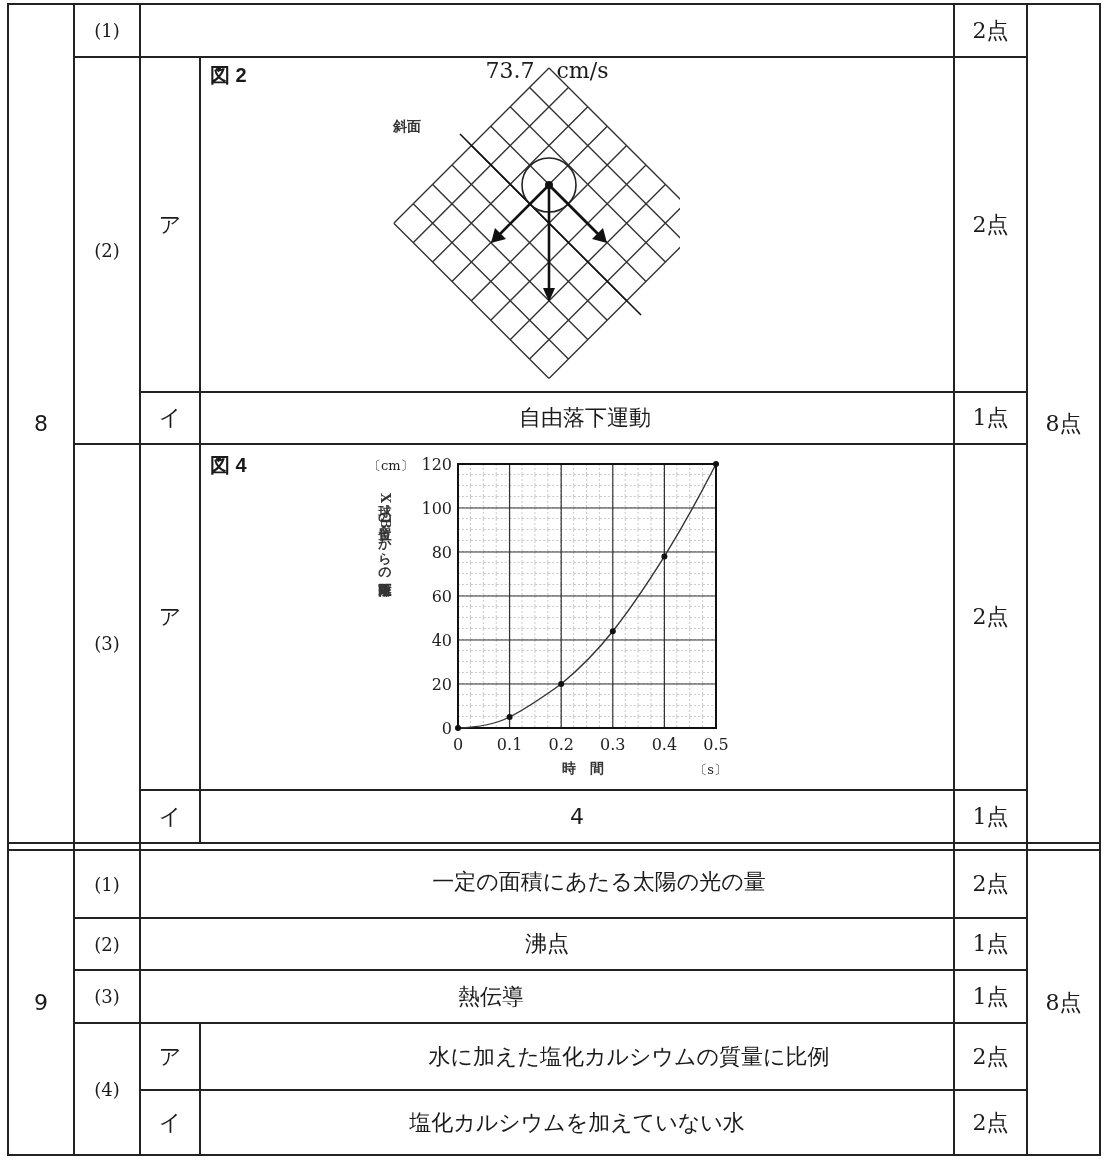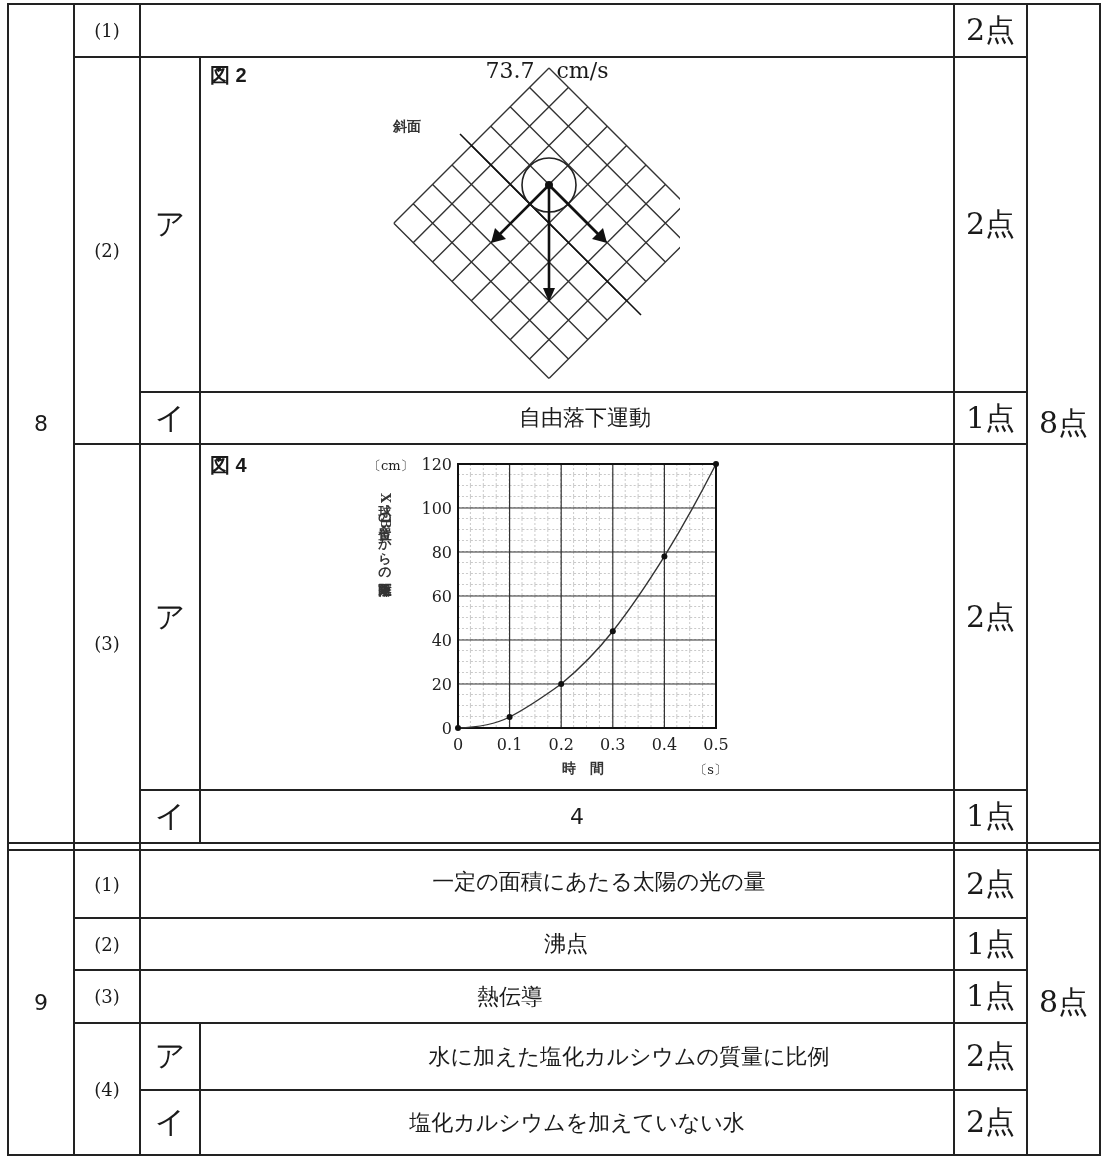--- a/index.html
+++ b/index.html
@@ -2,21 +2,21 @@
 <html><head>
 <meta charset="utf-8">
 <style>
   html, body { margin:0; padding:0; background:#ffffff; }
   body { width:1110px; height:1171px; position:relative; overflow:hidden;
          font-family:"DejaVu Serif","Liberation Serif",serif; color:#1a1a1a; }
   .ln { position:absolute; background:#222; }
   .h { height:2px; }
   .v { width:2px; }
   .cell { position:absolute; display:flex; align-items:center; justify-content:center;
-          font-size:30px; }
+          font-size:22px; }
   .num { font-family:"DejaVu Sans","Liberation Sans",sans-serif; font-size:22px; }
   .sub { font-size:18px; }
   .ans { font-size:22px; }
   .fig-label { position:absolute; font-family:Liberation Sans, sans-serif;
                font-size:20px; font-weight:bold; }
   svg text { font-family:"DejaVu Serif","Liberation Serif",serif; }
 </style>
 </head>
 <body>
 
@@ -155,25 +155,25 @@
 <div class="cell" style="left:955px;top:791px;width:71px;height:51px;">1点</div>
 
 <div class="cell num" style="left:9px;top:851px;width:64px;height:303px;">9</div>
 <div class="cell" style="left:1028px;top:851px;width:71px;height:303px;">8点</div>
 
 <div class="cell sub" style="left:75px;top:851px;width:64px;height:66px;">(1)</div>
 <div class="cell ans" style="left:141px;top:849px;width:916px;height:66px;">一定の面積にあたる太陽の光の量</div>
 <div class="cell" style="left:955px;top:851px;width:71px;height:66px;">2点</div>
 
 <div class="cell sub" style="left:75px;top:919px;width:64px;height:50px;">(2)</div>
-<div class="cell ans" style="left:141px;top:919px;width:812px;height:50px;margin-left:19px;">沸点</div>
+<div class="cell ans" style="left:141px;top:919px;width:812px;height:50px;">沸点</div>
 <div class="cell" style="left:955px;top:919px;width:71px;height:50px;">1点</div>
 
 <div class="cell sub" style="left:75px;top:971px;width:64px;height:51px;">(3)</div>
-<div class="cell ans" style="left:141px;top:971px;width:700px;height:51px;padding-left:19px;">熱伝導</div>
+<div class="cell ans" style="left:141px;top:971px;width:700px;height:51px;">熱伝導</div>
 <div class="cell" style="left:955px;top:971px;width:71px;height:51px;">1点</div>
 
 <div class="cell sub" style="left:75px;top:1024px;width:64px;height:130px;">(4)</div>
 <div class="cell" style="left:141px;top:1024px;width:58px;height:65px;">ア</div>
 <div class="cell ans" style="left:201px;top:1024px;width:856px;height:65px;">水に加えた塩化カルシウムの質量に比例</div>
 <div class="cell" style="left:955px;top:1024px;width:71px;height:65px;">2点</div>
 
 <div class="cell" style="left:141px;top:1091px;width:58px;height:63px;">イ</div>
 <div class="cell ans" style="left:201px;top:1091px;width:752px;height:63px;">塩化カルシウムを加えていない水</div>
 <div class="cell" style="left:955px;top:1091px;width:71px;height:63px;">2点</div>

